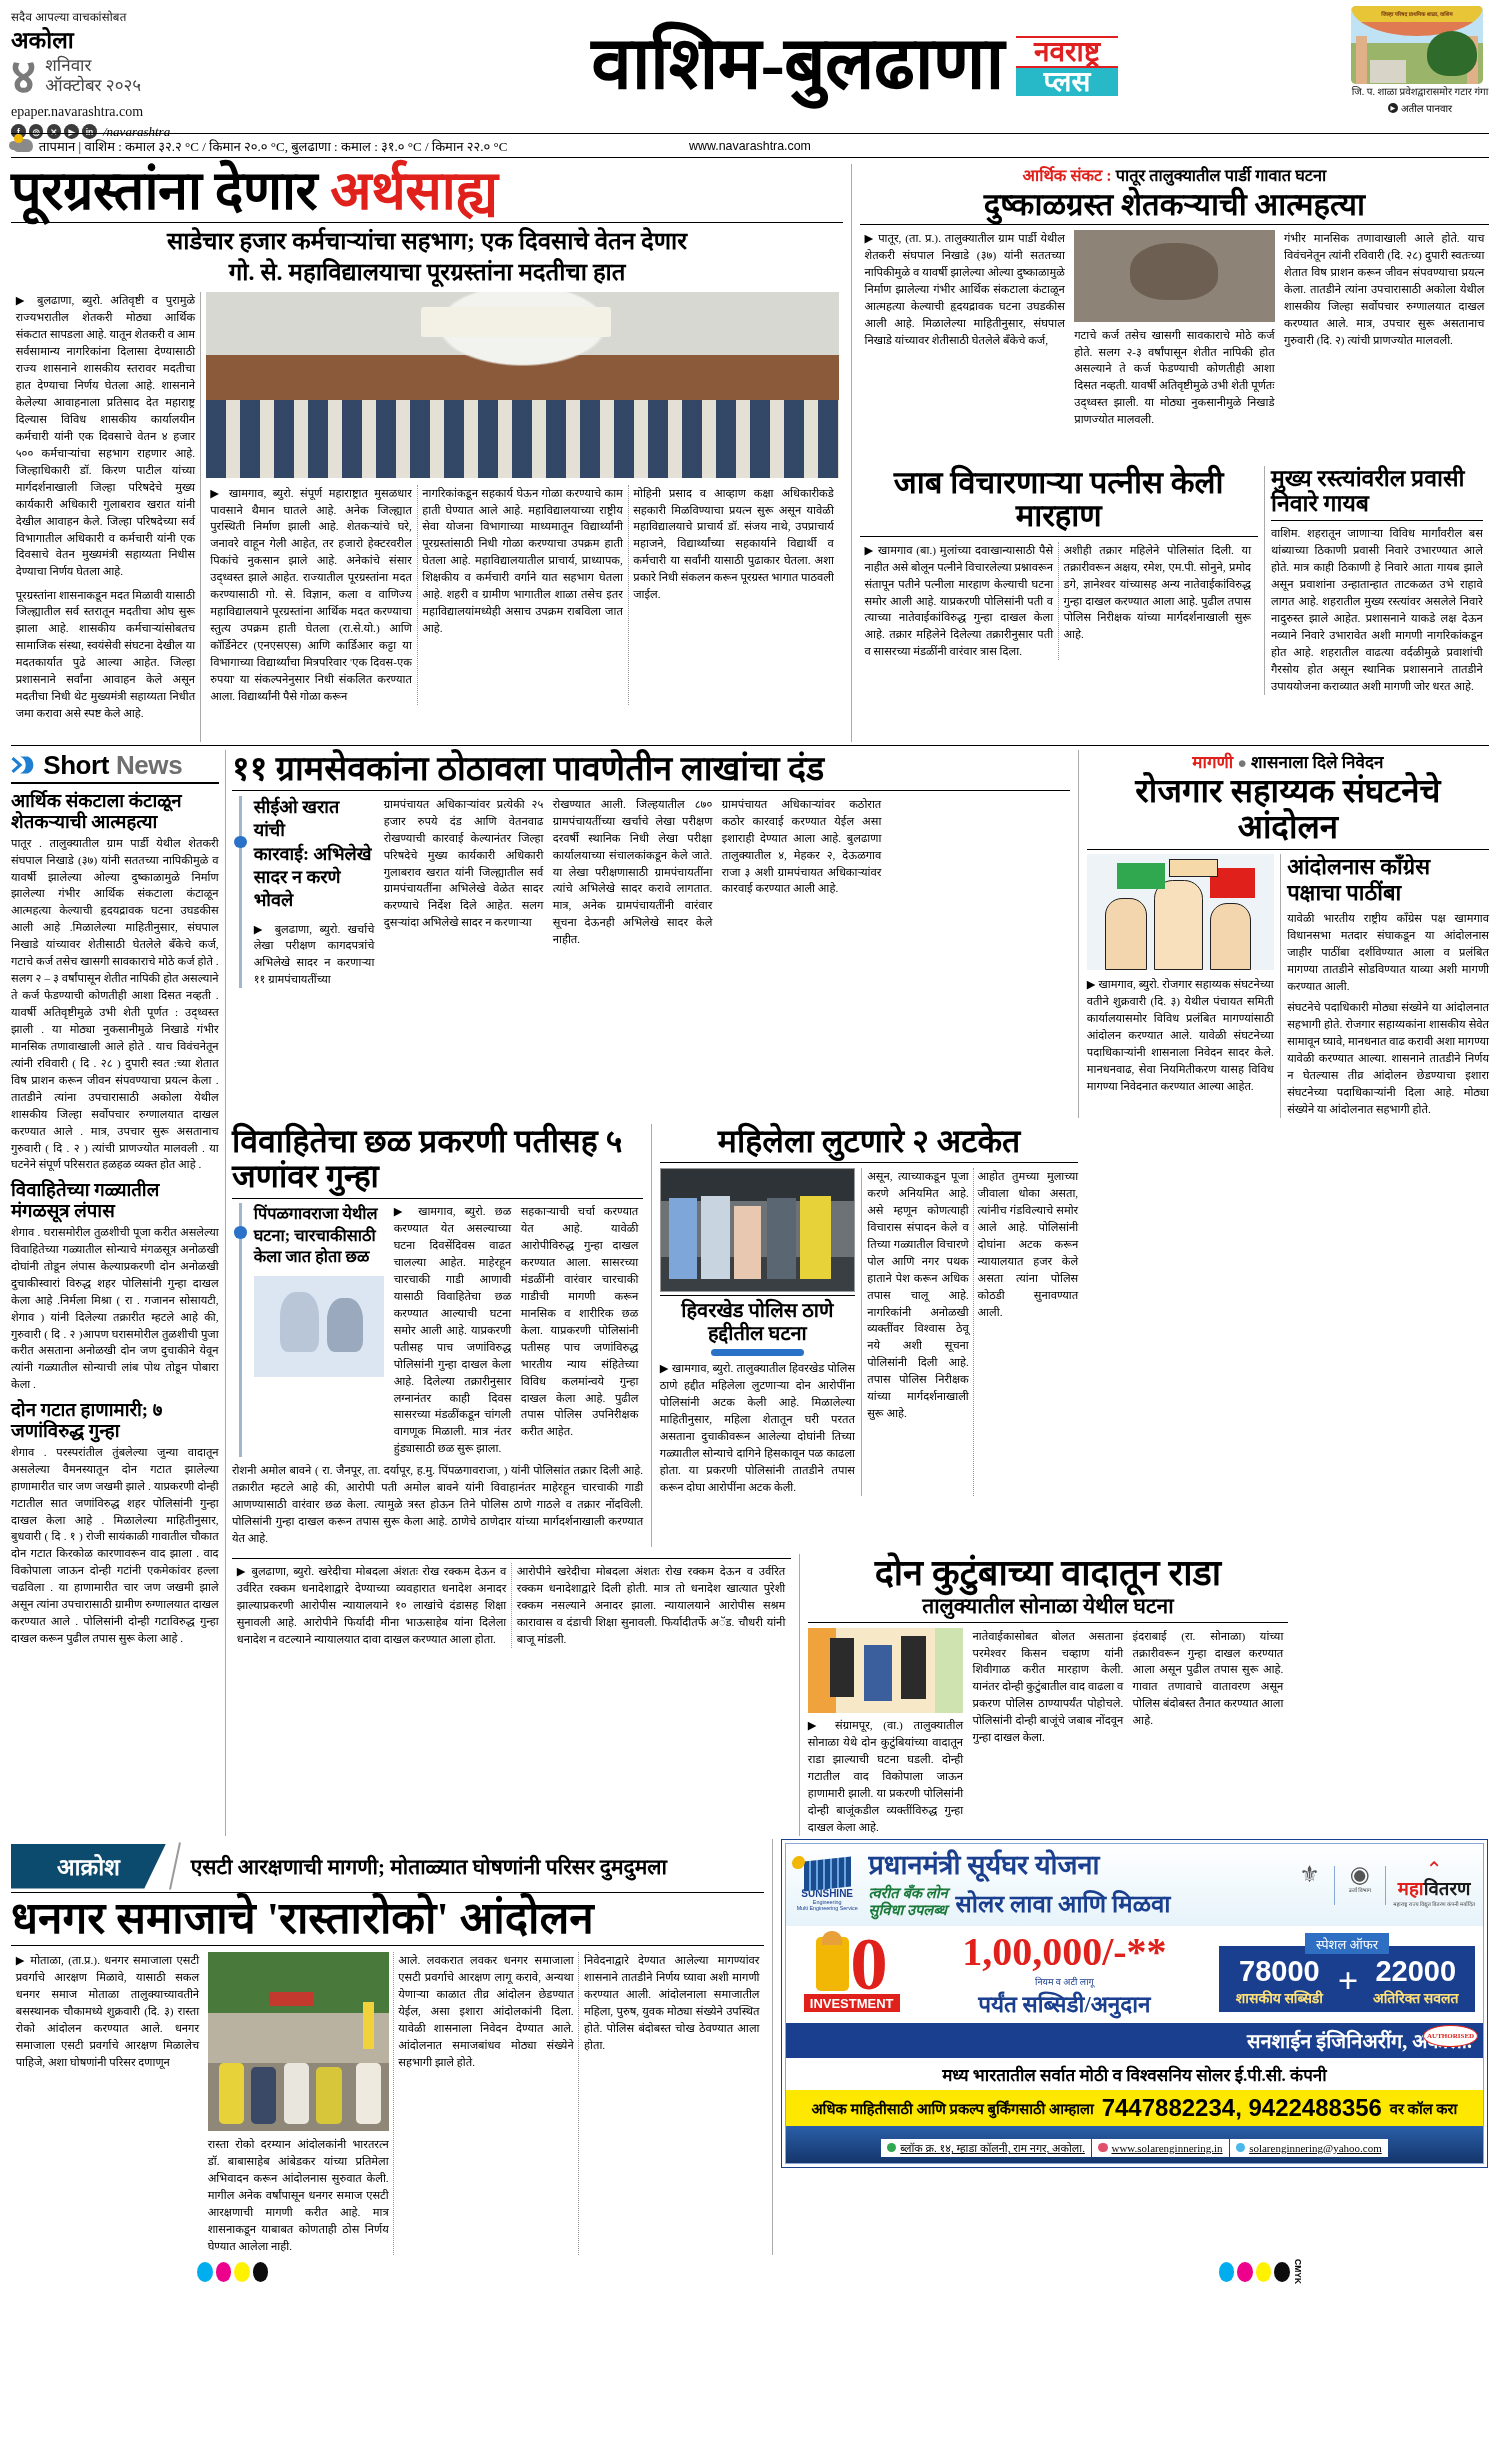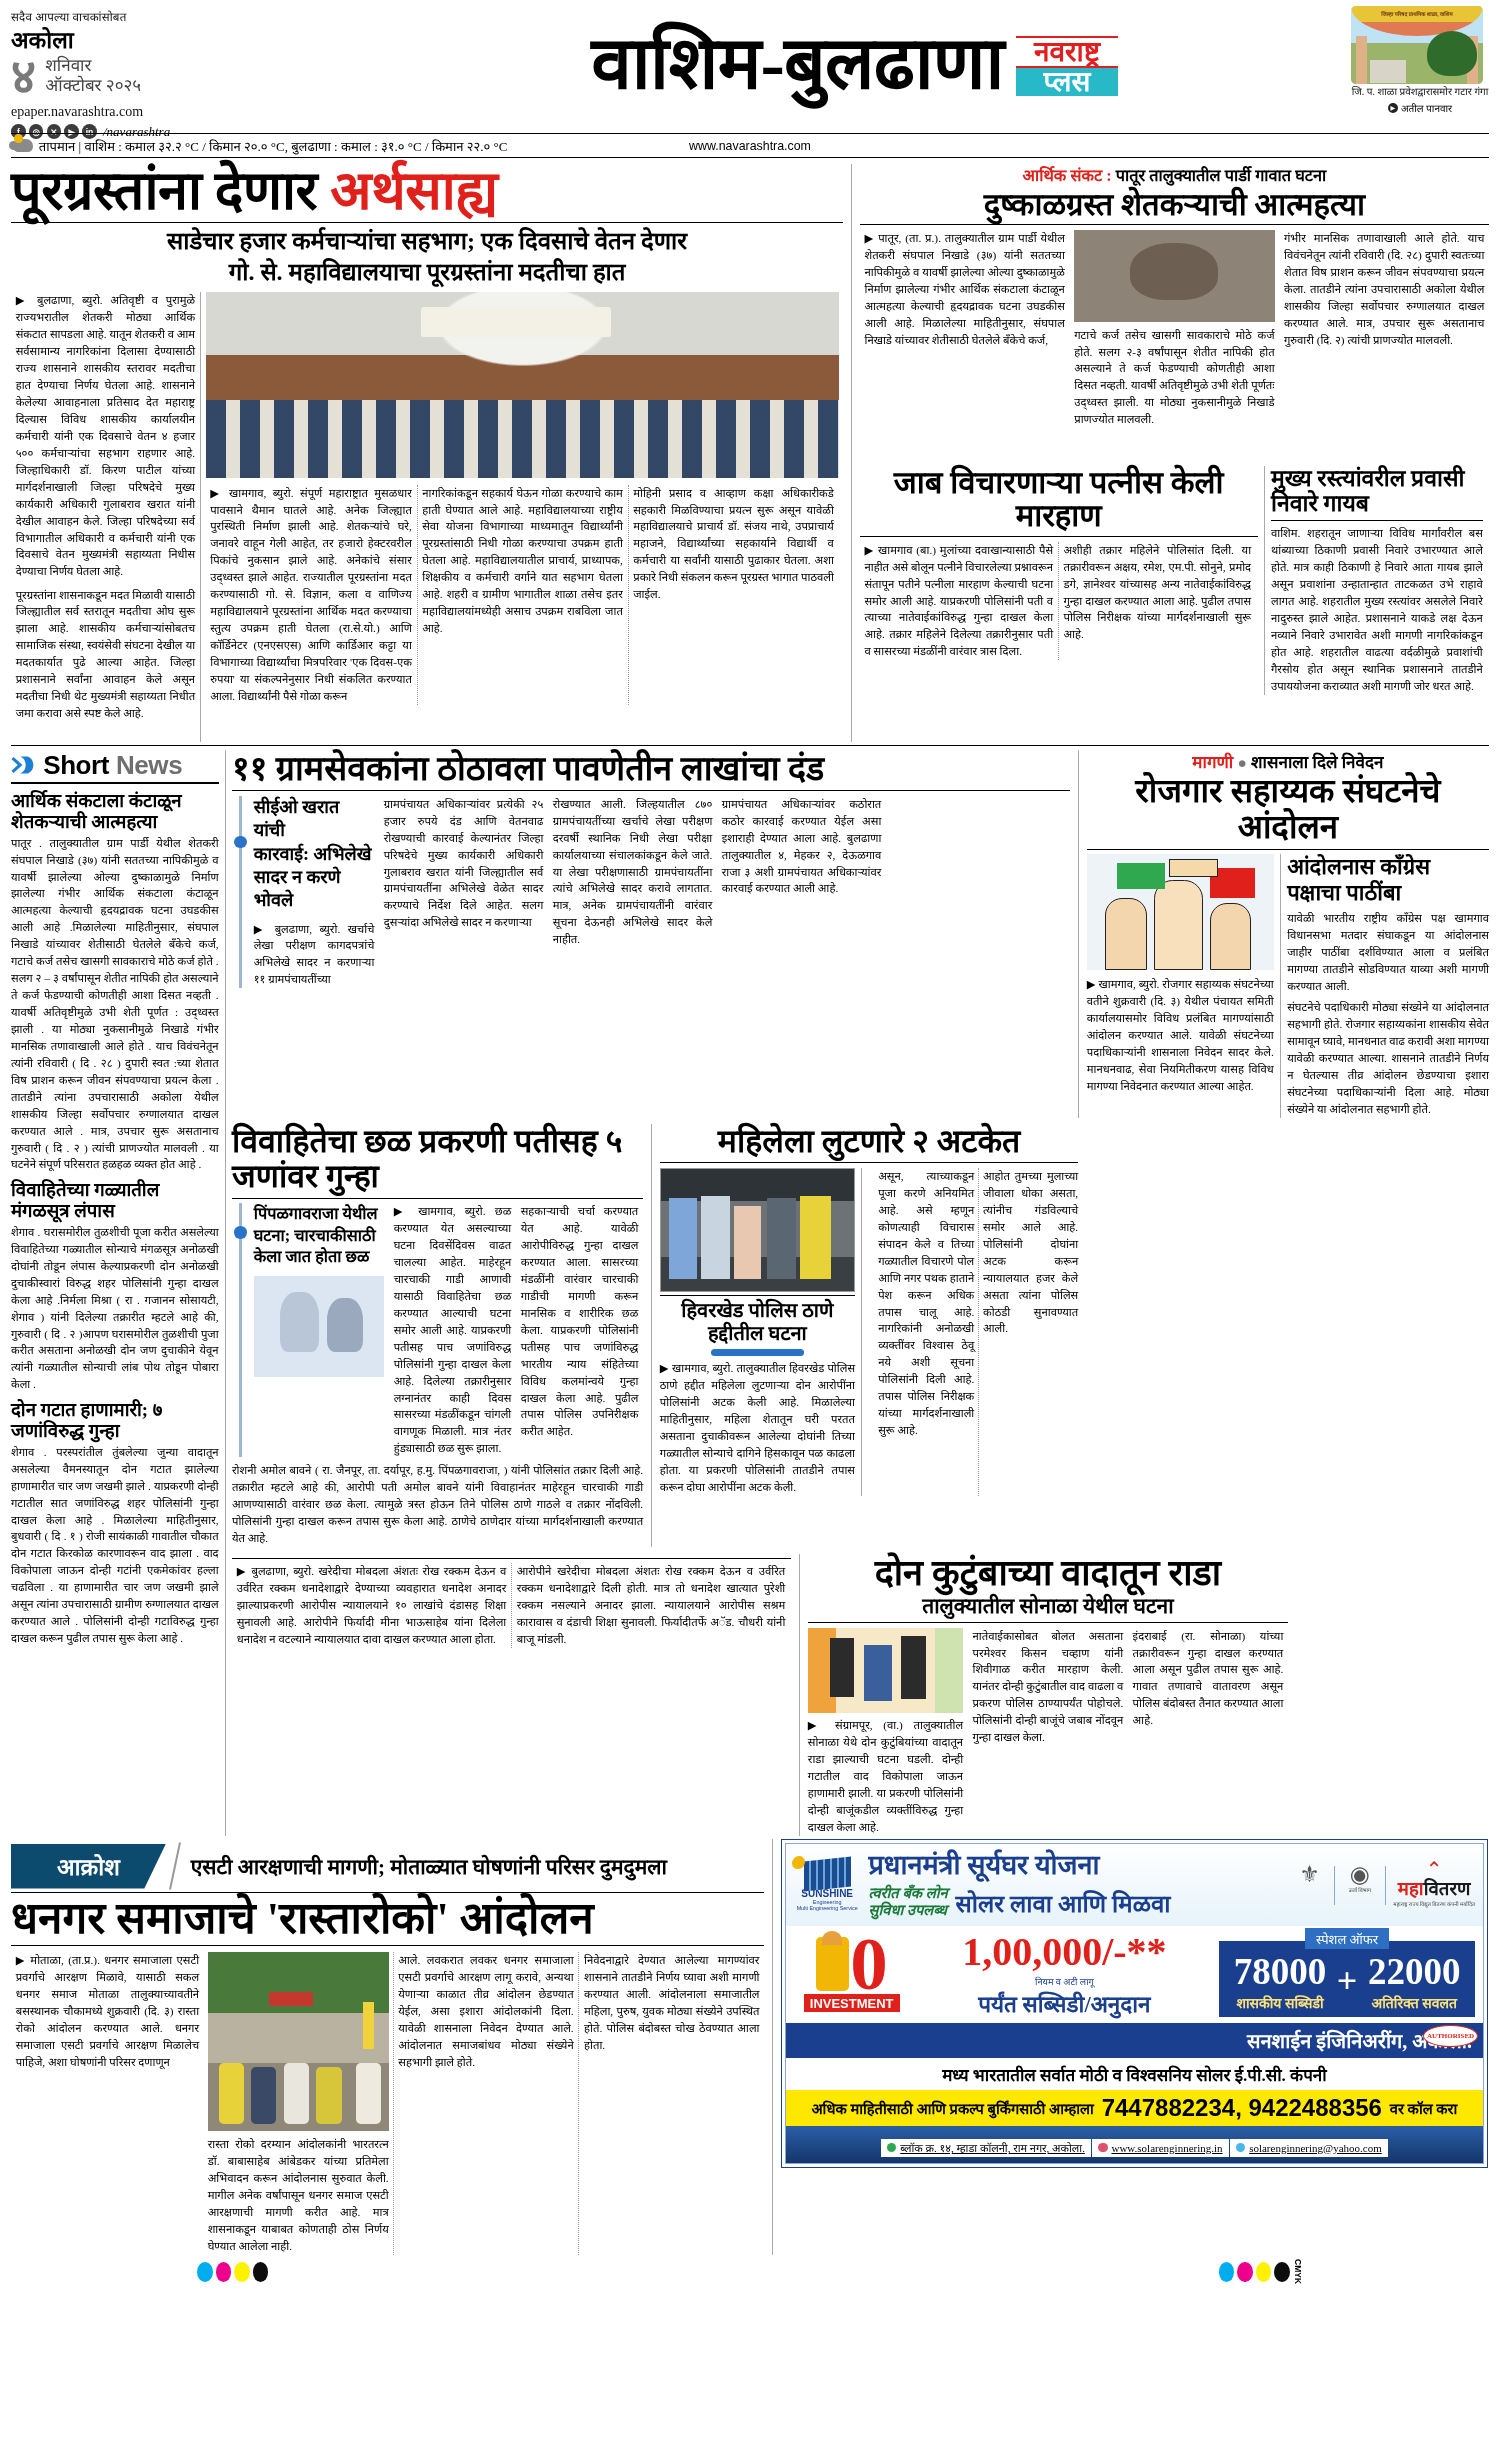--- a/index.html
+++ b/index.html
@@ -133,21 +133,21 @@
   .zero { font-size:75px; font-weight:bold; color:#e0201b; line-height:.8;}
   .invest { background:#e0201b;color:#fff;font-size:13px;font-weight:bold;padding:1.6px 6.2px;
             font-family:"Liberation Sans",sans-serif; display:inline-block;}
   .amt { font-size:40px; font-weight:bold; color:#e0201b; font-family:"Liberation Serif",serif;}
   .amt .stars { color:#e0201b; }
   .amt-note { font-size:9.3px; color:#1b3f8f; }
   .subsidy { font-size:22.5px; color:#1b3f8f; font-weight:bold; }
   .offerbox { background:#1b3f8f; color:#fff; padding:4.7px 9.3px; text-align:center; position:relative;}
   .offer-tag { background:#2e6fc4; color:#fff; font-size:13px; padding:1.6px 11px; display:inline-block;
                position:absolute; top:-12.4px; left:50%; transform:translateX(-50%); white-space:nowrap;}
-  .offer-num { font-size:37px; font-weight:bold; font-family:Liberation Serif, serif;}
+  .offer-num { font-size:29px; font-weight:bold; font-family:Liberation Sans, sans-serif;}
   .offer-lbl { font-size:14px; font-weight:bold; color:#ffe27a;}
   .plus { font-size:36px; font-weight:bold; }
   .firmbar { background:#1b3f8f; color:#fff; font-size:20px; font-weight:bold; padding:3.9px 11px;
              text-align:right; position:relative; }
   .authorised { position:absolute; right:4.7px; top:1.6px; color:#e0201b; font-size:7px; font-weight:bold;
                 border:1.6px solid #e0201b; border-radius:50%; padding:6.2px 3.1px; background:#fff;}
   .ad-claim { text-align:center; font-size:17px; font-weight:bold; padding:4.7px 0; }
   .yellowbar { background:#ffe800; padding:3.9px 7.8px; display:flex; align-items:center; justify-content:center;
                gap:7.8px; font-size:14.7px; font-weight:bold; }
   .yellowbar .phone { font-size:24px; font-family:"Liberation Sans",sans-serif; }
@@ -414,21 +414,21 @@
                 <div style="position:absolute;left:4%;top:24%;width:15%;height:66%;background:#7fa6d8;"></div>
                 <div style="position:absolute;left:21%;top:22%;width:15%;height:68%;background:#c8d4e0;"></div>
                 <div style="position:absolute;left:38%;top:30%;width:14%;height:60%;background:#e8c8b0;"></div>
                 <div style="position:absolute;left:55%;top:24%;width:15%;height:66%;background:#5a6672;"></div>
                 <div style="position:absolute;left:72%;top:22%;width:16%;height:68%;background:#e8d23a;"></div>
               </div>
               <div style="font-size:20px;font-weight:bold;text-align:center;line-height:1.16;margin-top:3.1px;border-top:0.8px solid #000;padding-top:3.1px;">हिवरखेड पोलिस ठाणे हद्दीतील घटना</div>
               <div class="blue-pill"></div>
               <div class="body-txt">▶ खामगाव, ब्युरो. तालुक्यातील हिवरखेड पोलिस ठाणे हद्दीत महिलेला लुटणाऱ्या दोन आरोपींना पोलिसांनी अटक केली आहे. मिळालेल्या माहितीनुसार, महिला शेतातून घरी परतत असताना दुचाकीवरून आलेल्या दोघांनी तिच्या गळ्यातील सोन्याचे दागिने हिसकावून पळ काढला होता. या प्रकरणी पोलिसांनी तातडीने तपास करून दोघा आरोपींना अटक केली.</div>
             </div>
-            <div class="vsep" style="width:217px;padding-left:16px;display:flex;">
+            <div class="vsep" style="width:217px;padding-left:5px;display:flex;">
               <div class="body-txt" style="width:109px;padding-right:3.9px;">असून, त्याच्याकडून पूजा करणे अनियमित आहे. असे म्हणून कोणत्याही विचारास संपादन केले व तिच्या गळ्यातील विचारणे पोल आणि नगर पथक हाताने पेश करून अधिक तपास चालू आहे. नागरिकांनी अनोळखी व्यक्तींवर विश्वास ठेवू नये अशी सूचना पोलिसांनी दिली आहे. तपास पोलिस निरीक्षक यांच्या मार्गदर्शनाखाली सुरू आहे.</div>
               <div class="body-txt dotsep" style="width:109px;padding-left:3.9px;">आहोत तुमच्या मुलाच्या जीवाला धोका असता, त्यांनीच गंडविल्याचे समोर आले आहे. पोलिसांनी दोघांना अटक करून न्यायालयात हजर केले असता त्यांना पोलिस कोठडी सुनावण्यात आली.</div>
             </div>
           </div>
         </div>
       </div>
 
       <div style="display:flex;margin-top:7.8px;">
         <div style="width:567px;padding-right:7.8px;">
           <div class="rule thin"></div>

